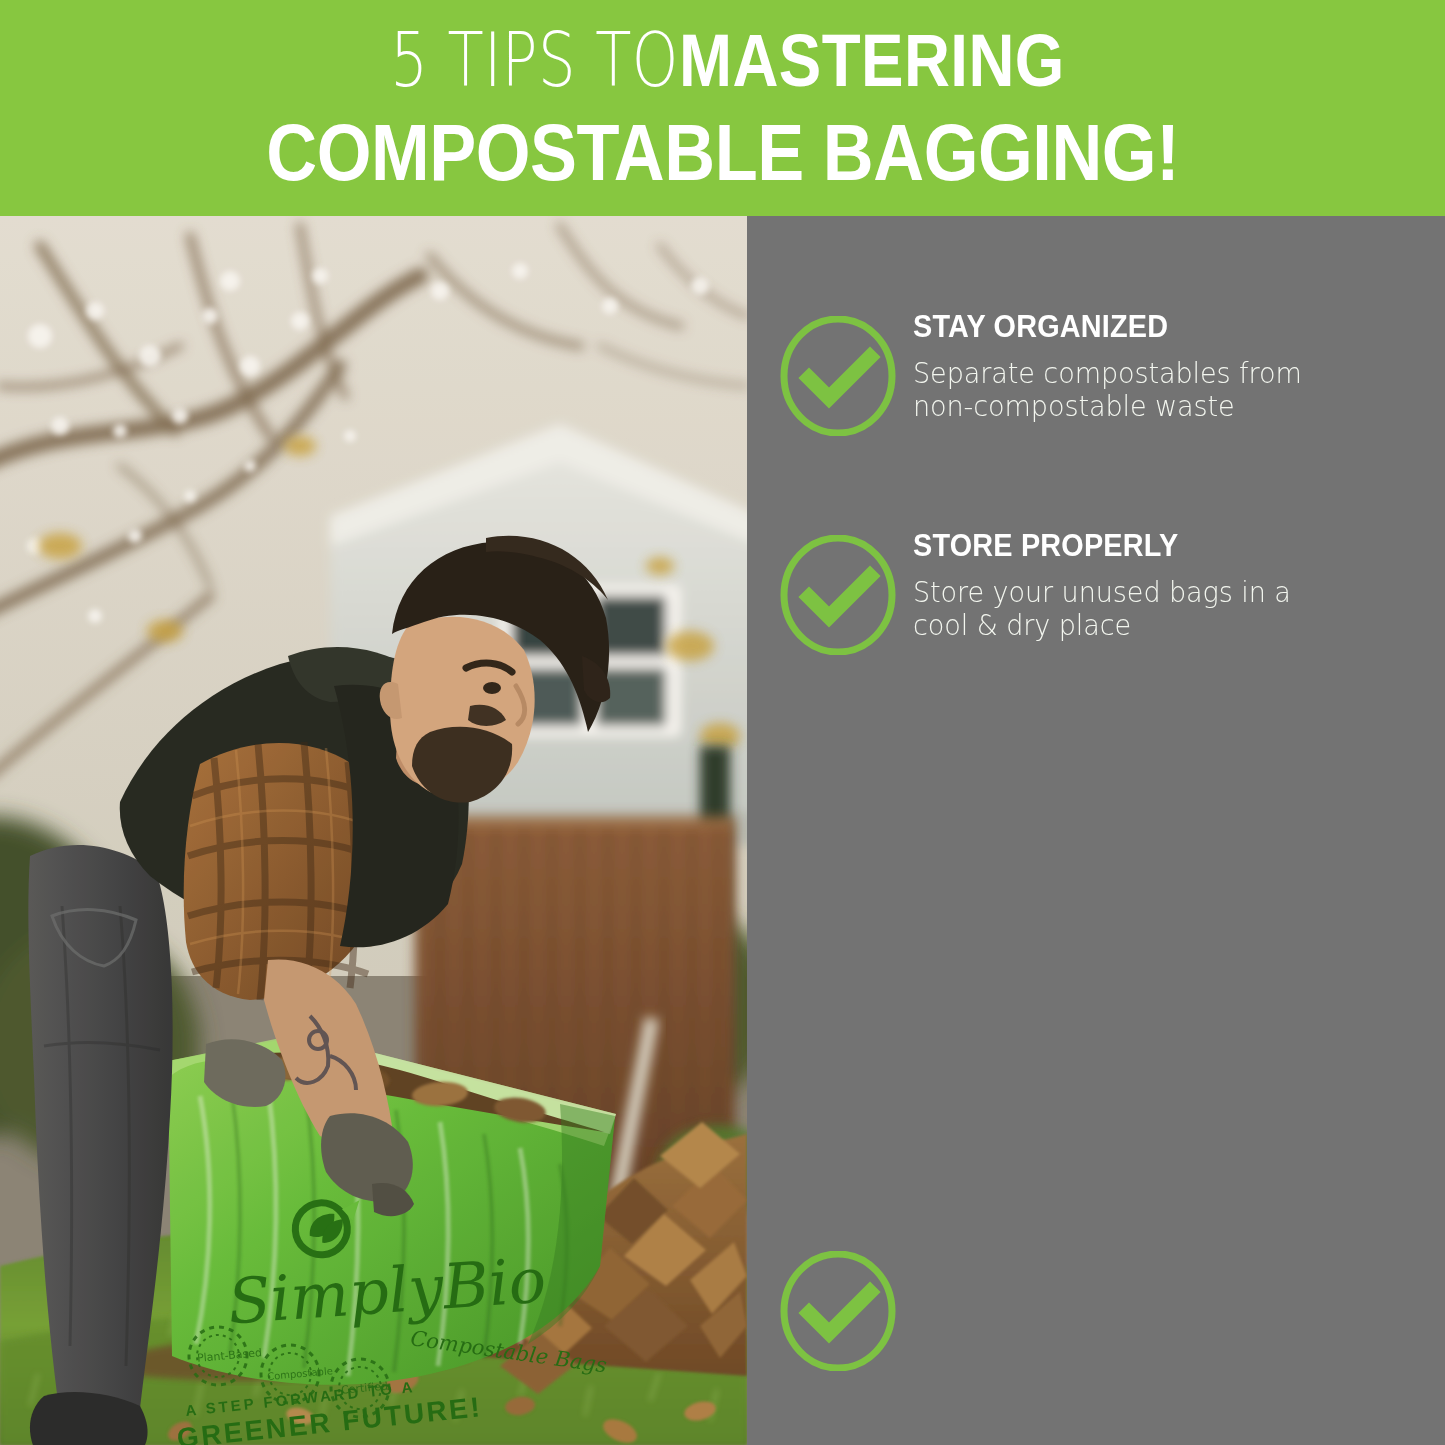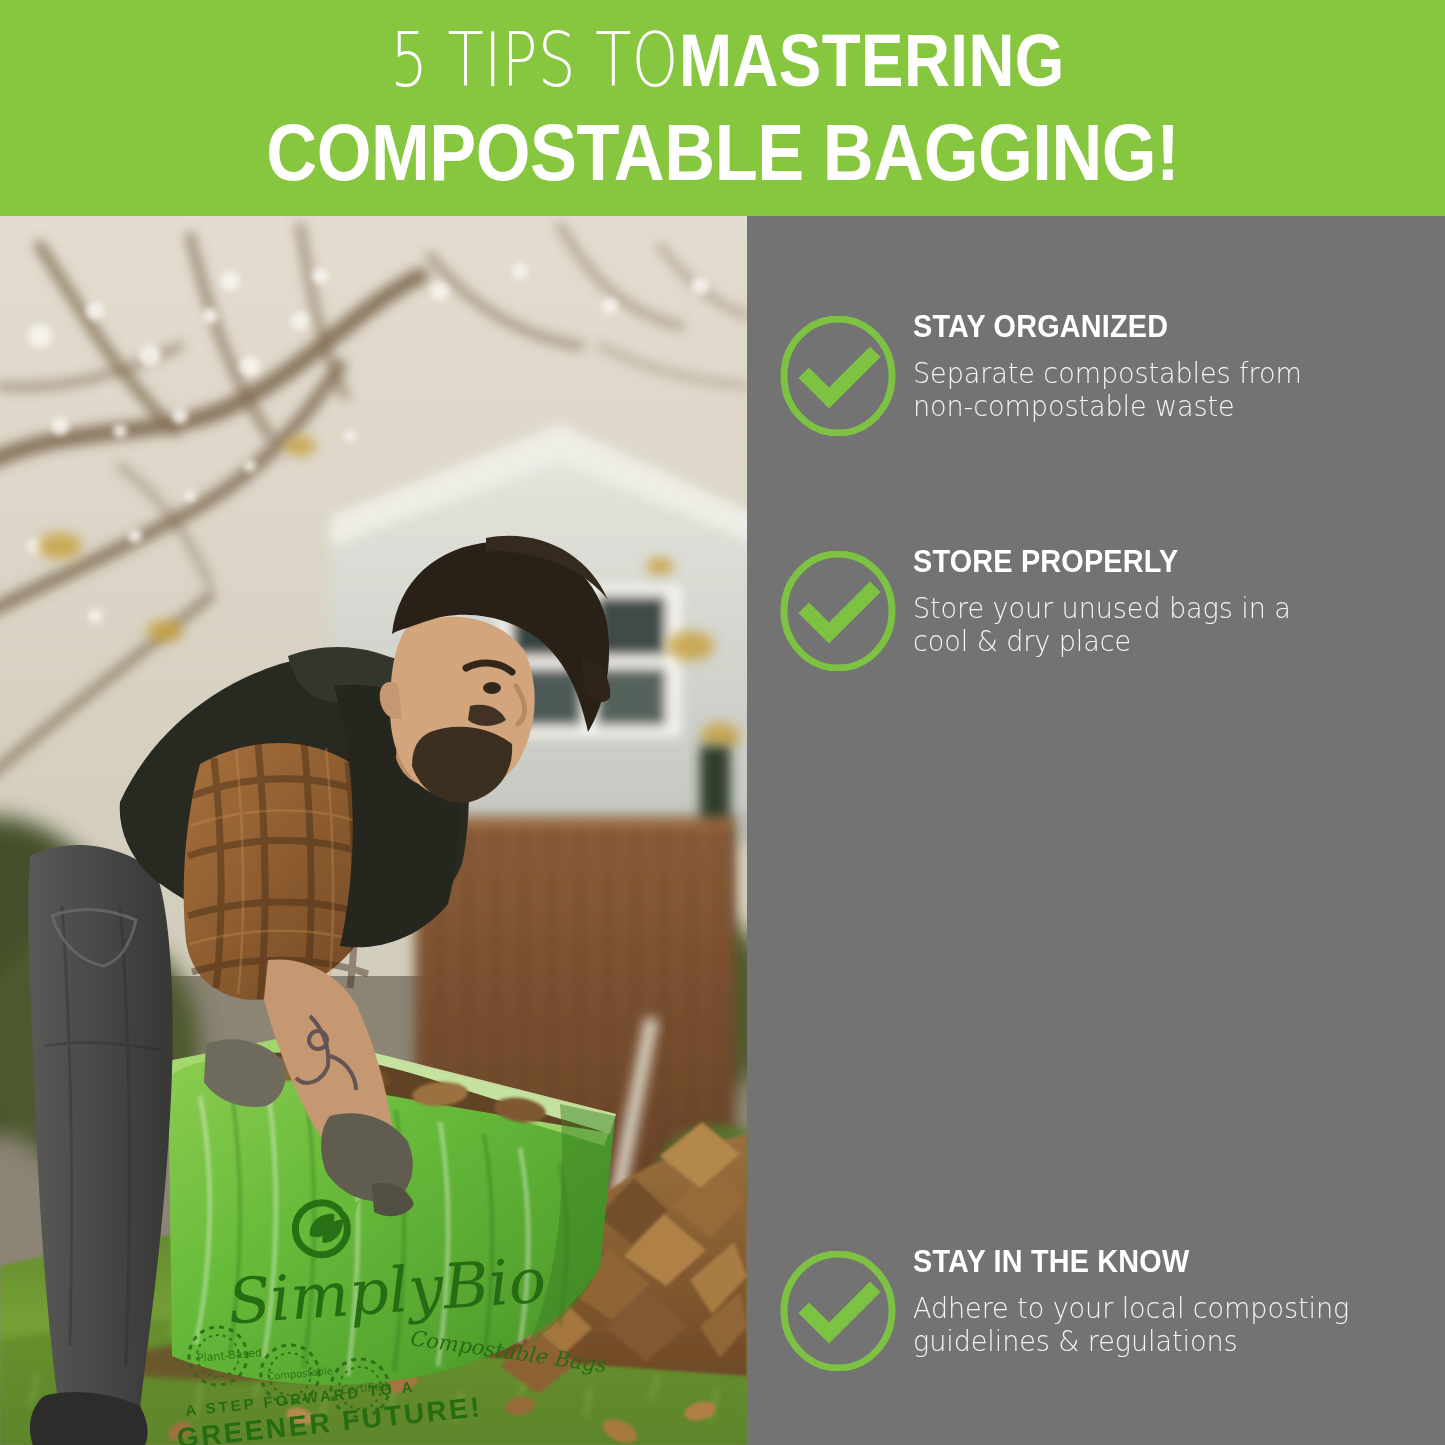--- a/index.html
+++ b/index.html
@@ -483,21 +483,21 @@
       </div>
       <div class="tip-body">
         <div class="tip-title">STAY ORGANIZED</div>
         <div class="tip-desc">
           <span>Separate compostables from</span><br>
           <span>non-compostable waste</span>
         </div>
       </div>
     </div>
 
-    <div class="tip-row" style="top:340px">
+    <div class="tip-row" style="top:324px">
       <div class="tip-icon">
         <svg viewBox="0 0 120 120" width="120" height="120">
           <ellipse cx="60" cy="60" rx="54" ry="57" fill="none" stroke="#7dc242" stroke-width="7"></ellipse>
           <path d="M31,62 L51,82 L92,41" fill="none" stroke="#7dc242" stroke-width="15" stroke-linecap="square" stroke-linejoin="miter"></path>
         </svg>
       </div>
       <div class="tip-body">
         <div class="tip-title">STORE PROPERLY</div>
         <div class="tip-desc">
           <span>Store your unused bags in a</span><br>
@@ -508,23 +508,16 @@
 
 
 
     <div class="tip-row" style="top:1040px">
       <div class="tip-icon">
         <svg viewBox="0 0 120 120" width="120" height="120">
           <ellipse cx="60" cy="60" rx="54" ry="57" fill="none" stroke="#7dc242" stroke-width="7"></ellipse>
           <path d="M31,62 L51,82 L92,41" fill="none" stroke="#7dc242" stroke-width="15" stroke-linecap="square" stroke-linejoin="miter"></path>
         </svg>
       </div>
-      <div class="tip-body">
-        <div class="tip-title">STAY IN THE KNOW</div>
-        <div class="tip-desc">
-          <span>Adhere to your local composting</span><br>
-          <span>guidelines &amp; regulations</span>
-        </div>
-      </div>
     </div>
 
   </div>
 </div>
 
 </body></html>

